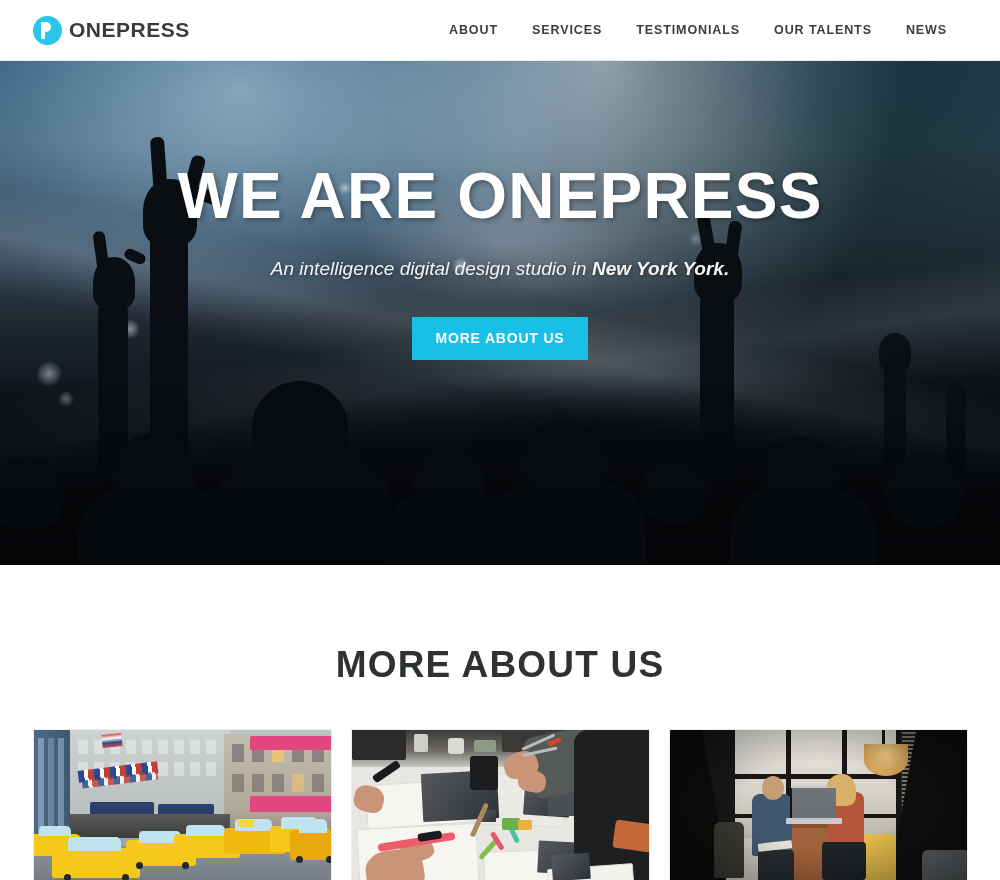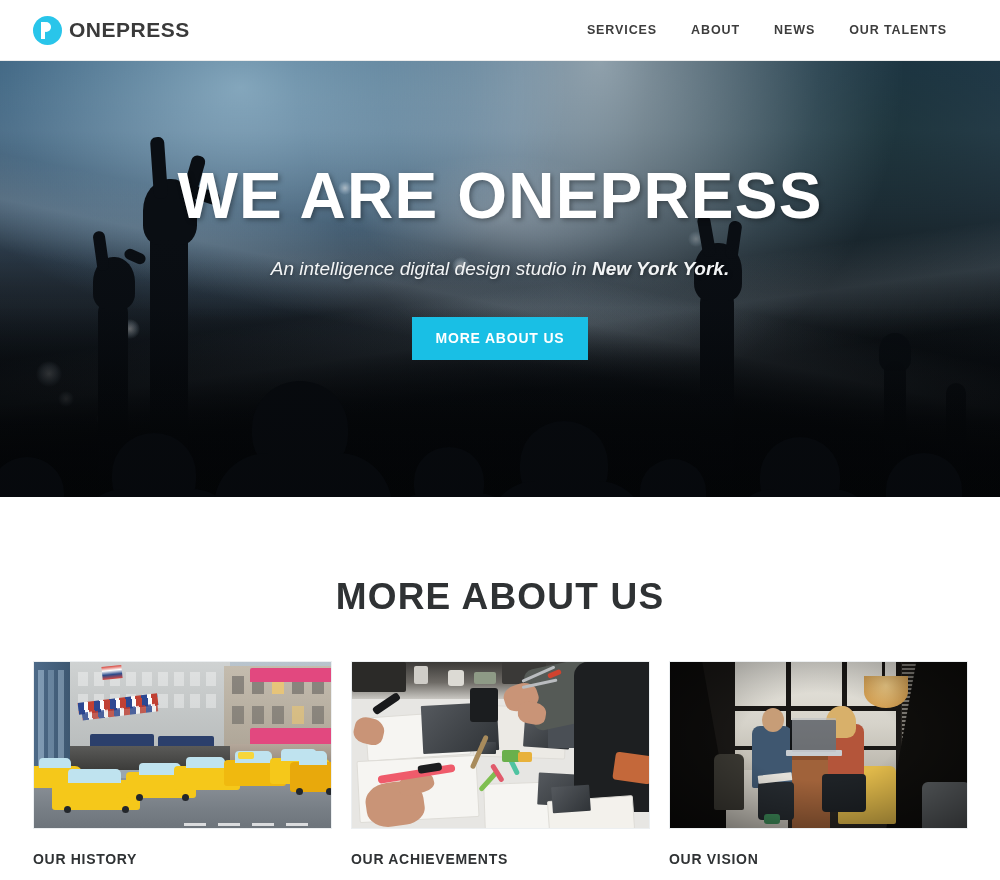--- a/index.html
+++ b/index.html
@@ -71,21 +71,21 @@
     letter-spacing:0.9px;
     color:#3d3d3d;
     text-decoration:none;
     white-space:nowrap;
     line-height:61px;
   }
 
   
   .hero{
     position:relative;
-    width:1000px; height:436px;
+    width:1000px; height:504px;
     overflow:hidden;
     background:#c2410c;
   }
   .hero-photo{ position:absolute; inset:0; overflow:hidden; }
 
   
   .bg-base{
     position:absolute; inset:0;
     background:
       radial-gradient(ellipse 420px 300px at 24% 6%,  rgba(150,190,220,.75) 0%, rgba(90,140,180,.25) 55%, rgba(0,0,0,0) 78%),
@@ -282,24 +282,25 @@
 </style>
 </head>
 <body>
 
 <header class="site-header">
   <a class="brand" href="#">
     <span class="brand-mark"></span>
     <span class="brand-text">ONEPRESS</span>
   </a>
   <nav class="main-nav">
+    <a class="nav-link" href="#">ABOUT</a>
     <a class="nav-link" href="#">SERVICES</a>
-    <a class="nav-link" href="#">ABOUT</a>
+    <a class="nav-link" href="#">TESTIMONIALS</a>
+    <a class="nav-link" href="#">OUR TALENTS</a>
     <a class="nav-link" href="#">NEWS</a>
-    <a class="nav-link" href="#">OUR TALENTS</a>
   </nav>
 </header>
 
 <section class="hero">
   <div class="hero-photo">
     <div class="bg-base"></div>
     <div class="bg-haze"></div>
 
     <span class="bokeh" style="left:36px;  top:300px; width:26px; height:26px;"></span>
     <span class="bokeh" style="left:58px;  top:330px; width:16px; height:16px;"></span>

